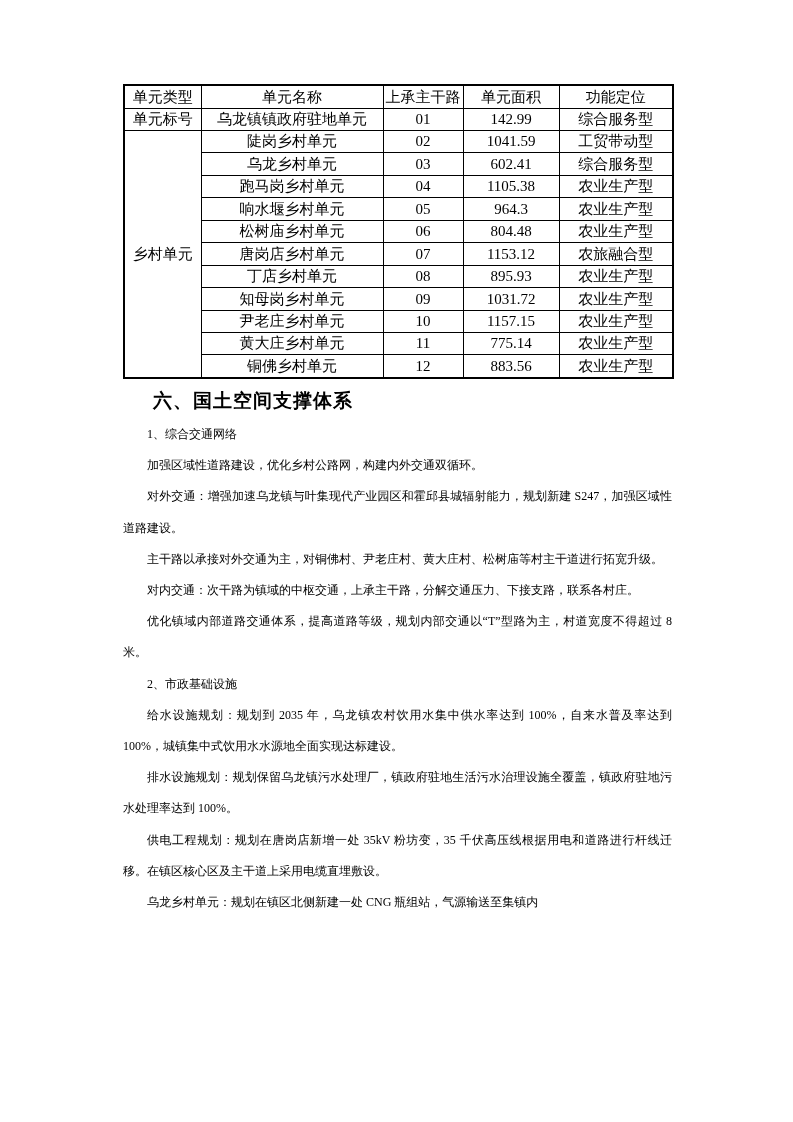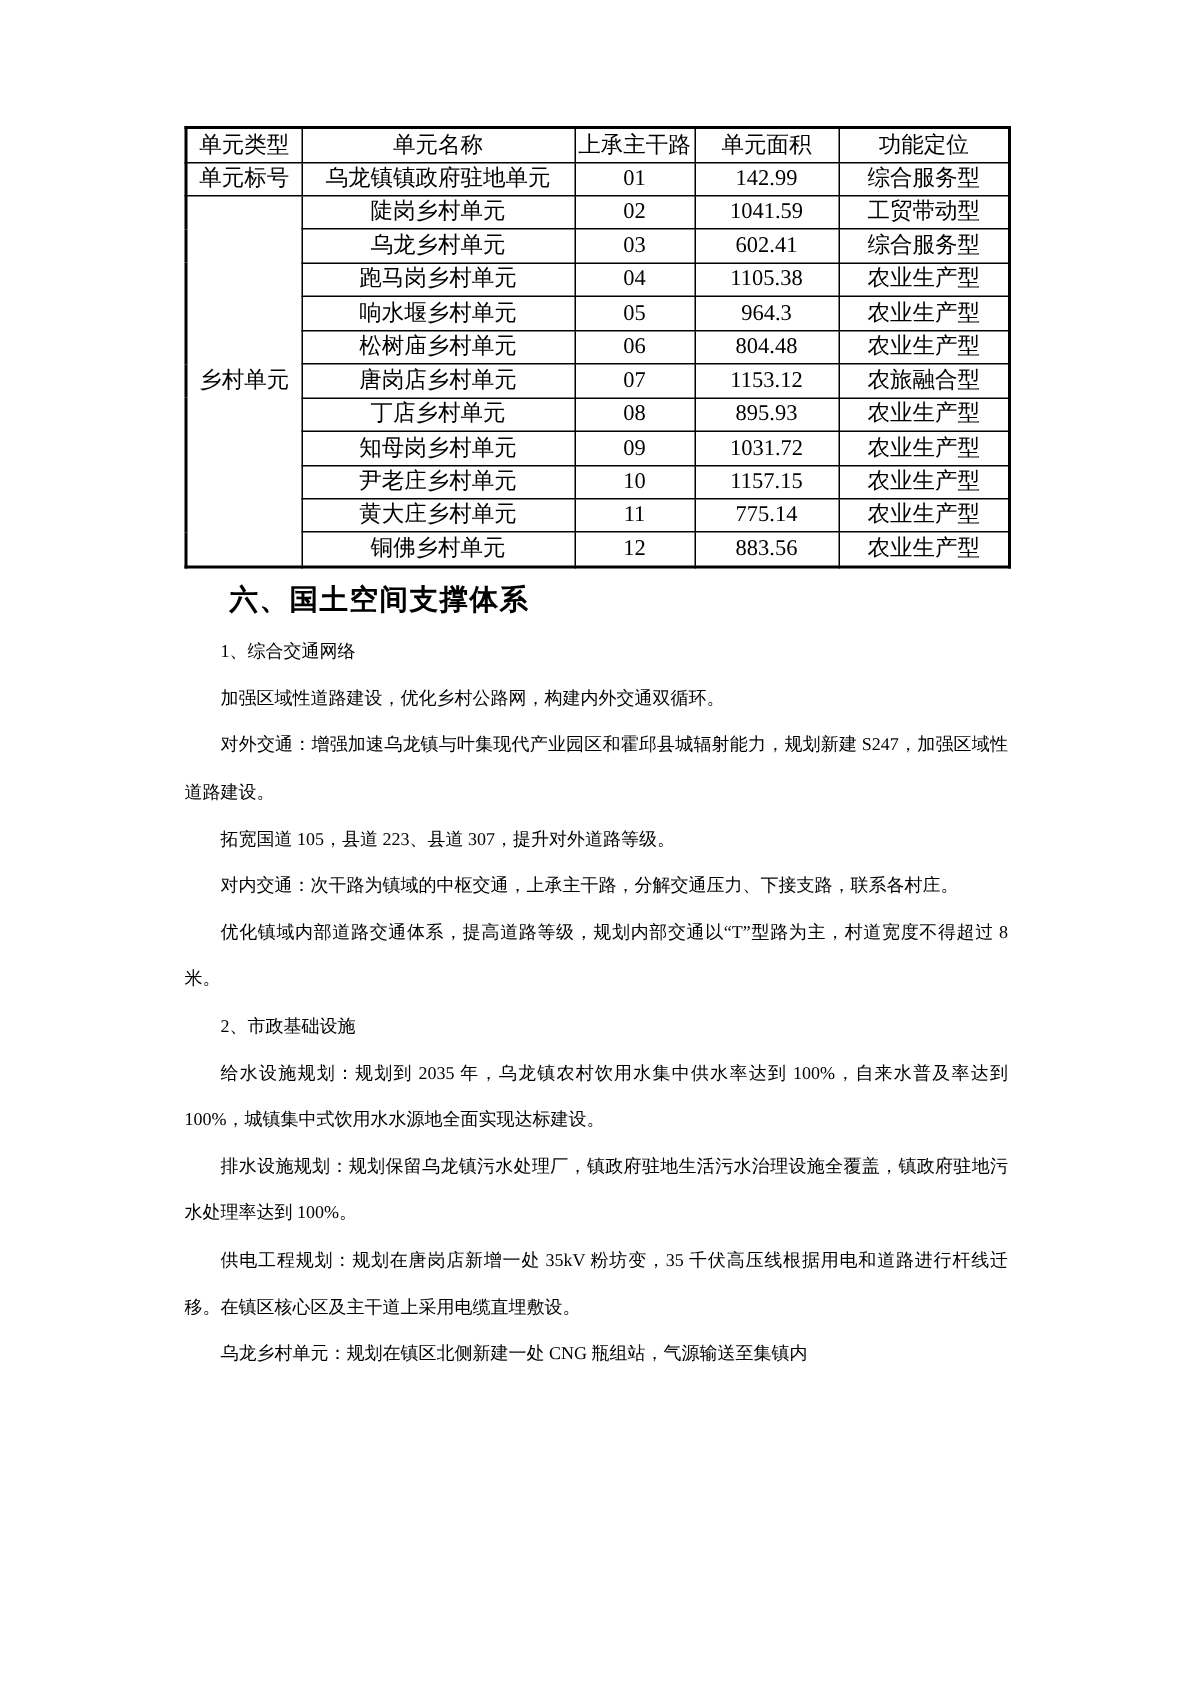--- a/index.html
+++ b/index.html
@@ -154,21 +154,21 @@
         </tr>
       </tbody>
     </table>
 
     <h2 class="section-title">六、国土空间支撑体系</h2>
 
     <div class="body-text">
       <p>1、综合交通网络</p>
       <p>加强区域性道路建设，优化乡村公路网，构建内外交通双循环。</p>
       <p>对外交通：增强加速乌龙镇与叶集现代产业园区和霍邱县城辐射能力，规划新建 S247，加强区域性道路建设。</p>
-      <p>拓宽国道 105，县道 223、县道 307，提升对外道路等级。</p>
+      <p>主干路以承接对外交通为主，对铜佛村、尹老庄村、黄大庄村、松树庙等村主干道进行拓宽升级。</p>
       <p>对内交通：次干路为镇域的中枢交通，上承主干路，分解交通压力、下接支路，联系各村庄。</p>
       <p>优化镇域内部道路交通体系，提高道路等级，规划内部交通以“T”型路为主，村道宽度不得超过 8 米。</p>
       <p>2、市政基础设施</p>
       <p>给水设施规划：规划到 2035 年，乌龙镇农村饮用水集中供水率达到 100%，自来水普及率达到 100%，城镇集中式饮用水水源地全面实现达标建设。</p>
       <p>排水设施规划：规划保留乌龙镇污水处理厂，镇政府驻地生活污水治理设施全覆盖，镇政府驻地污水处理率达到 100%。</p>
       <p>供电工程规划：规划在唐岗店新增一处 35kV 粉坊变，35 千伏高压线根据用电和道路进行杆线迁移。在镇区核心区及主干道上采用电缆直埋敷设。</p>
       <p>乌龙乡村单元：规划在镇区北侧新建一处 CNG 瓶组站，气源输送至集镇内</p>
     </div>
 
   </div>

